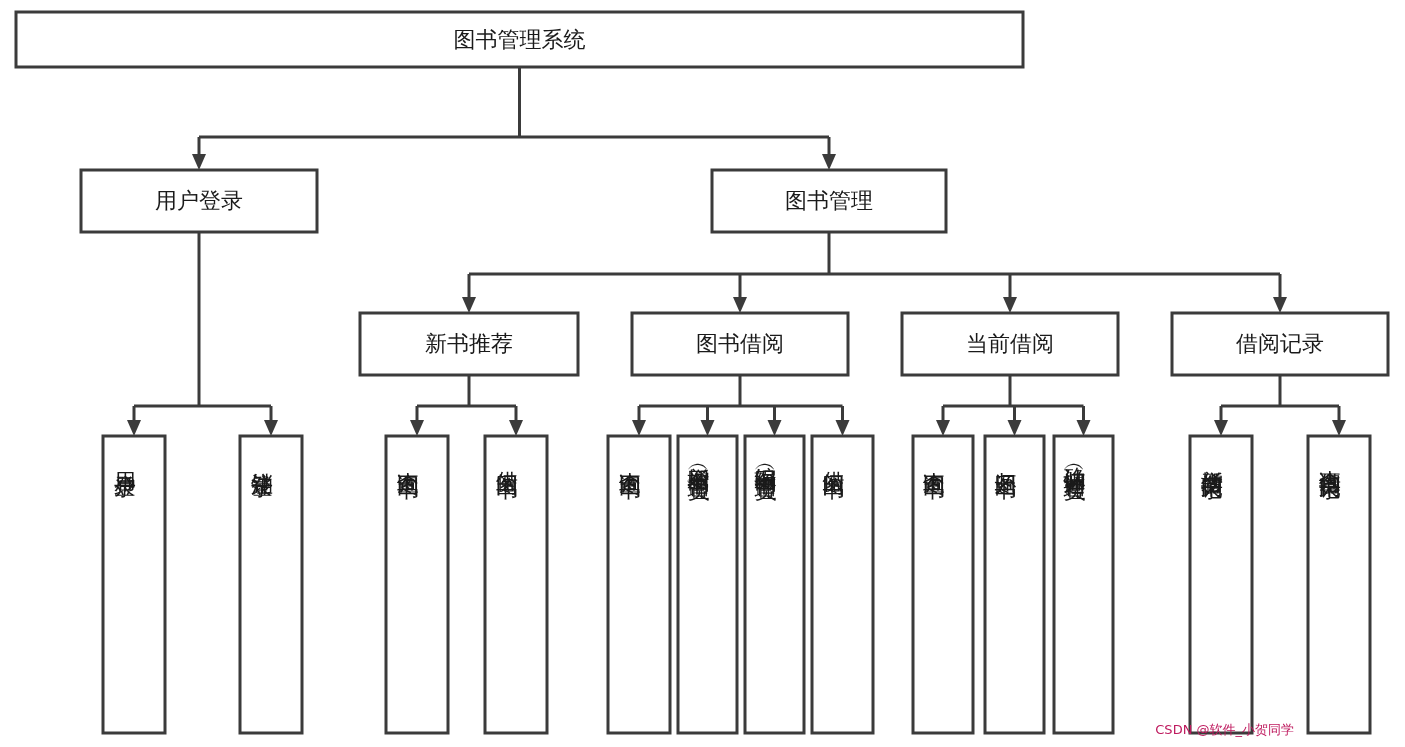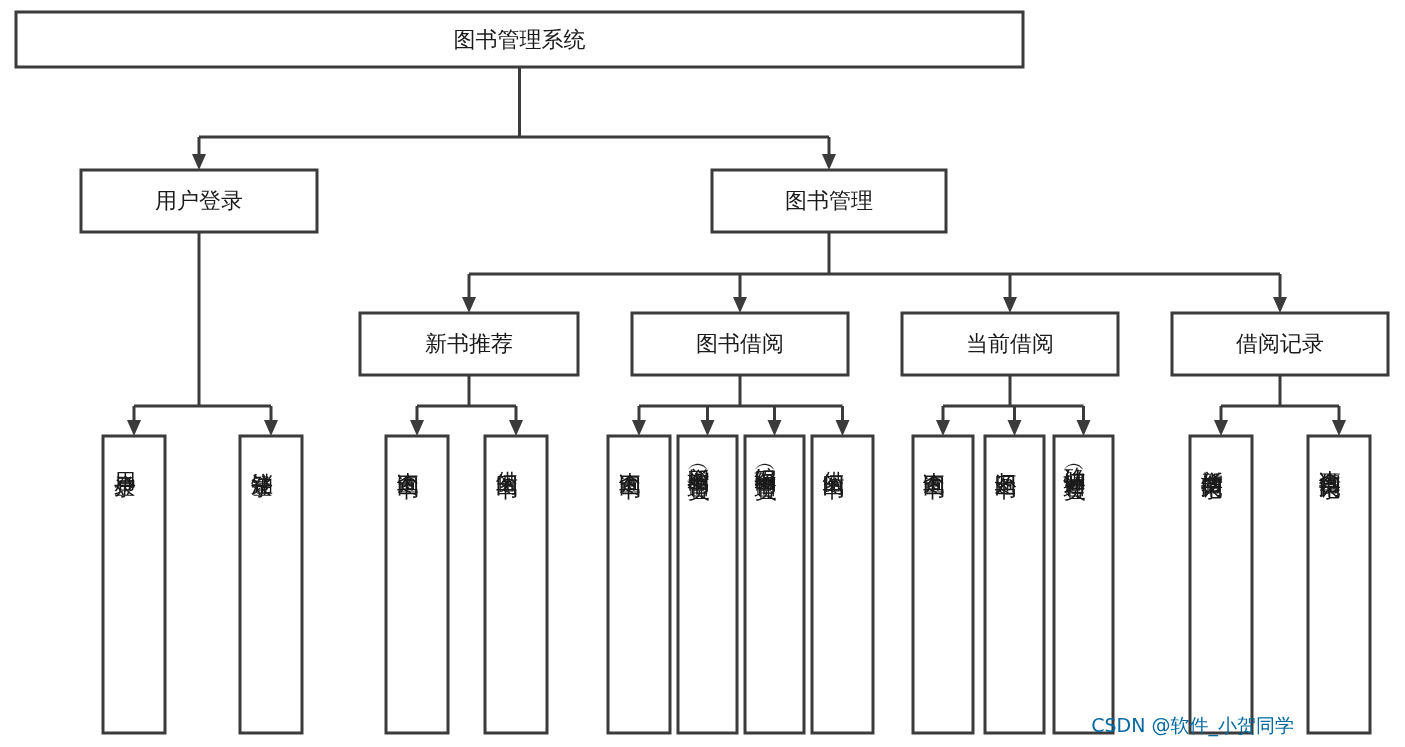--- a/index.html
+++ b/index.html
@@ -54,22 +54,22 @@
     font-size: 22px;
     text-anchor: middle;
     writing-mode: vertical-rl;
     letter-spacing: 2px;
   }
   .watermark-text {
     position: absolute;
     right: 8px;
     bottom: 8px;
     font-family: "DejaVu Sans", "Liberation Sans", sans-serif;
-    font-size: 19px;
-    color: #0369a1;
+    font-size: 13px;
+    color: #be185d;
     white-space: nowrap;
     pointer-events: none;
   }
 </style>
 </head>
 <body>
 
 <div id="diagram-root">
 
   <svg id="flowchart" viewBox="0 0 1405 747" xmlns="http://www.w3.org/2000/svg">

